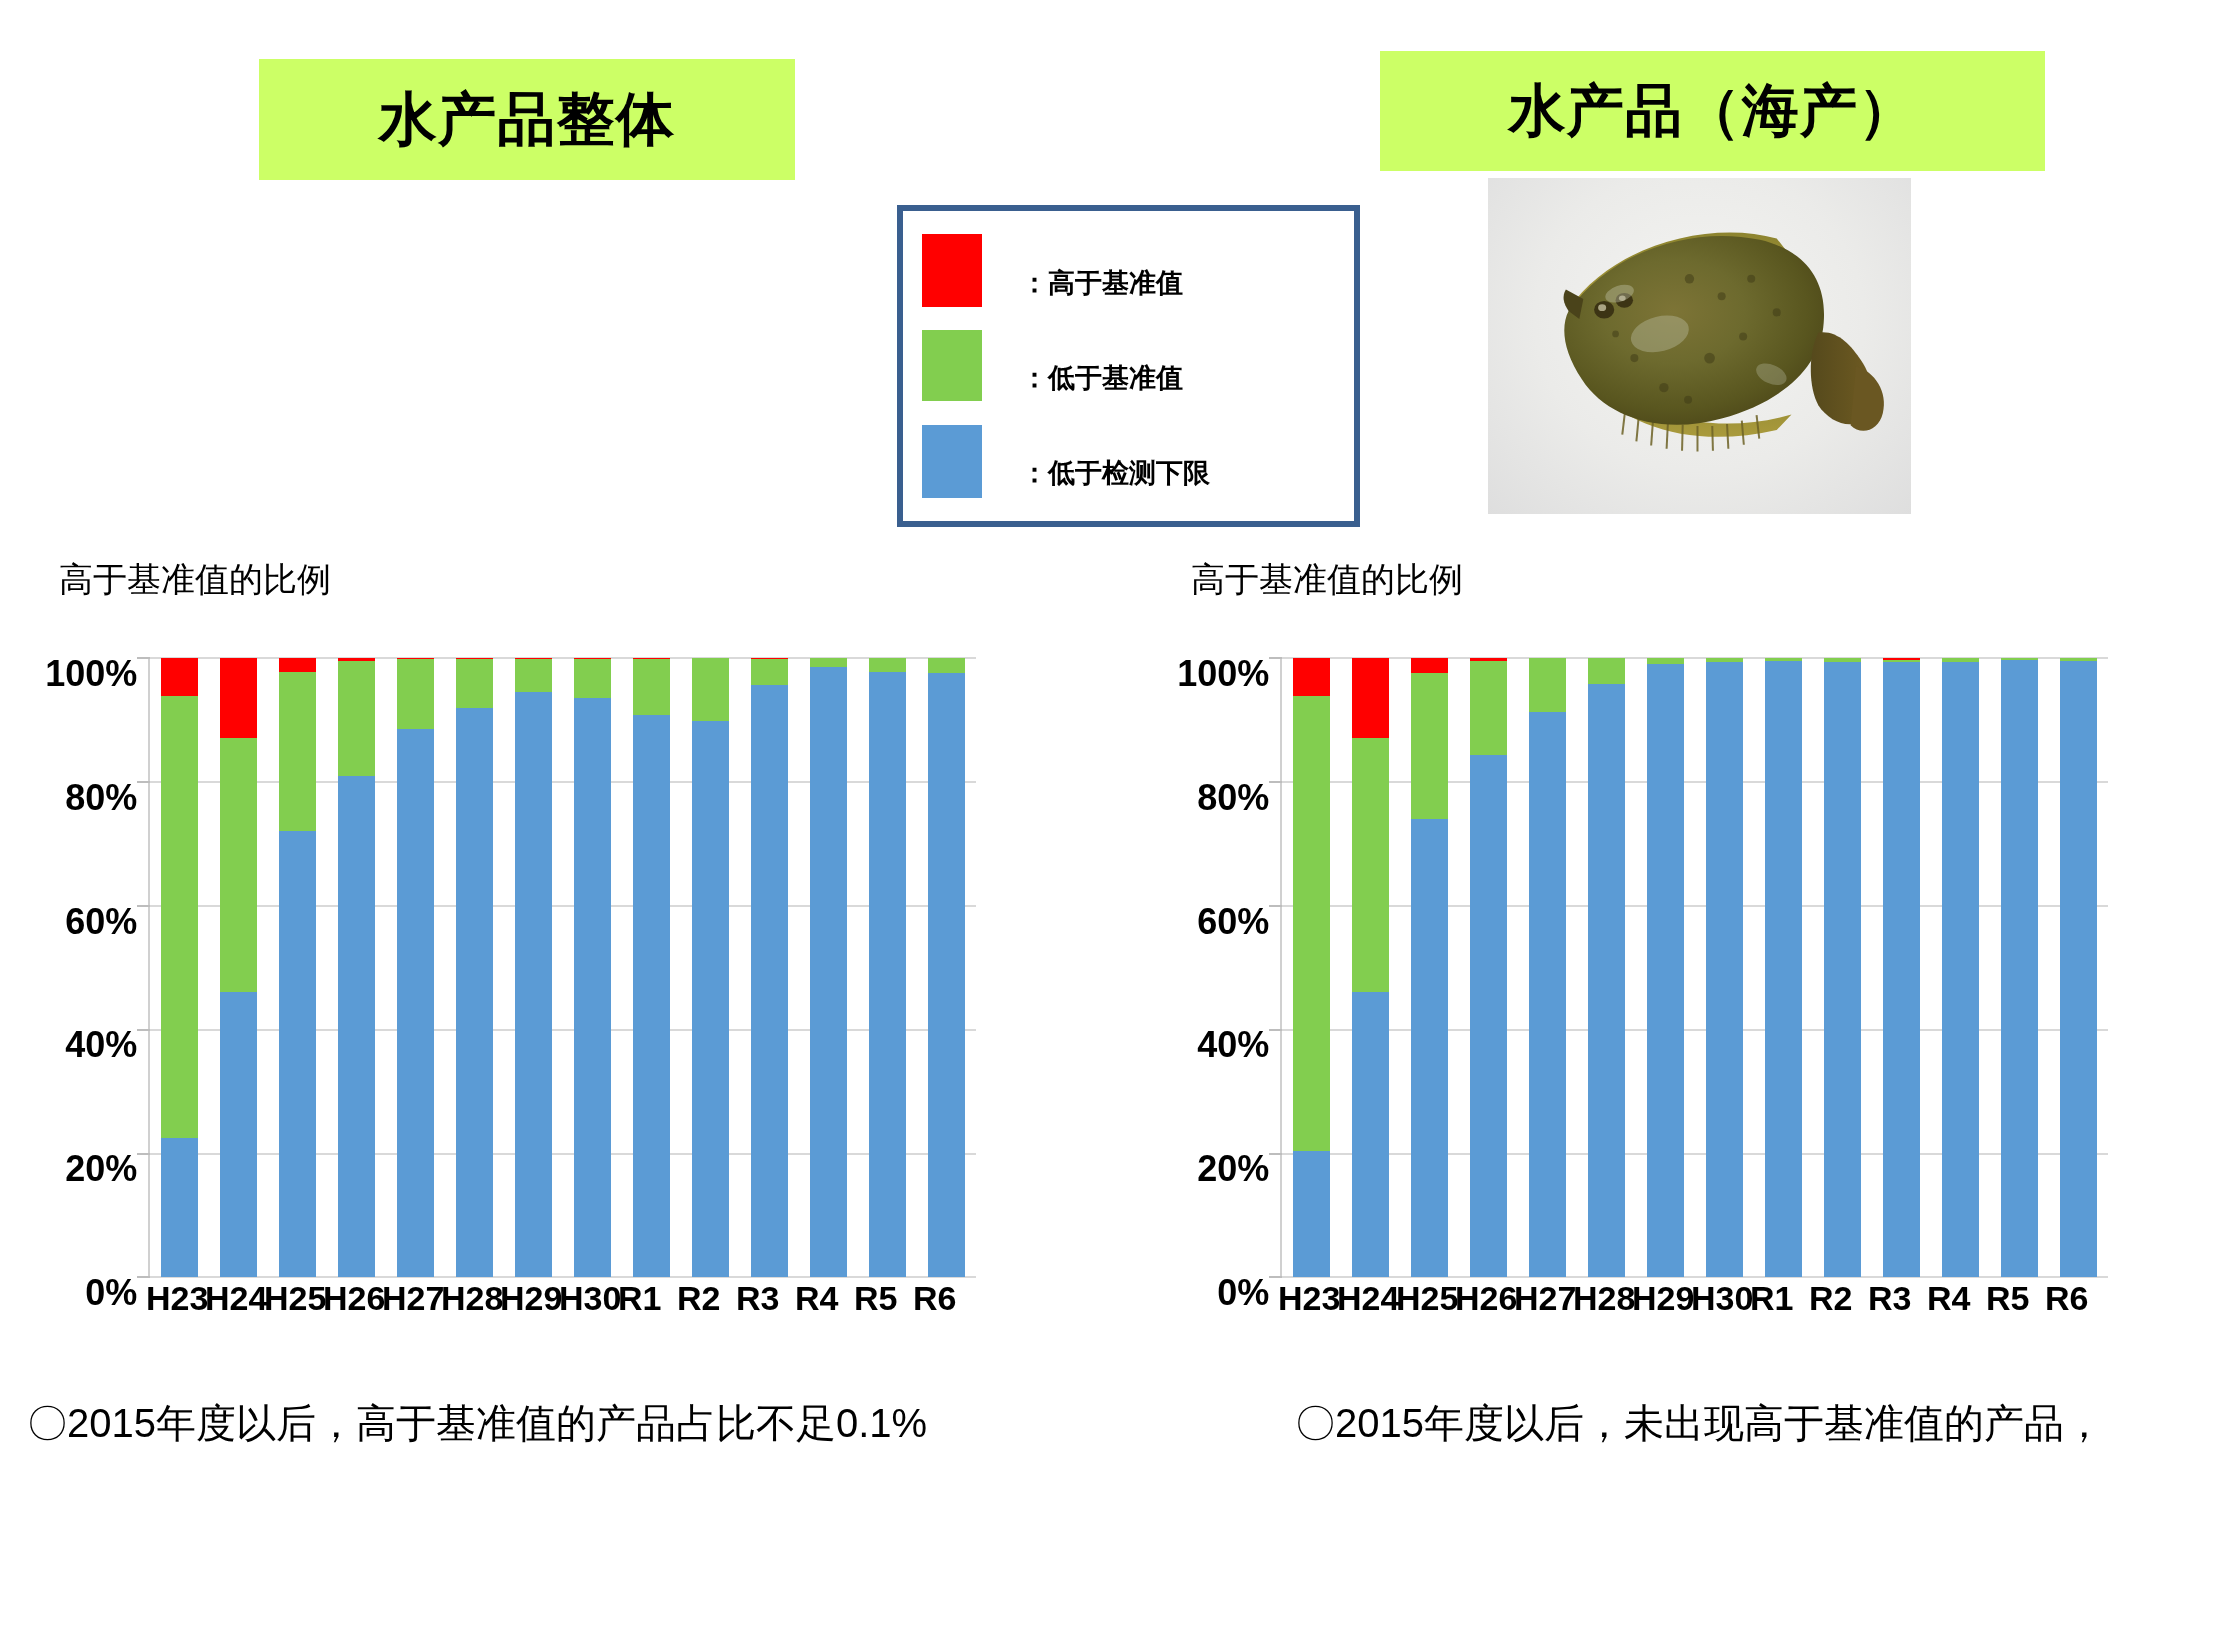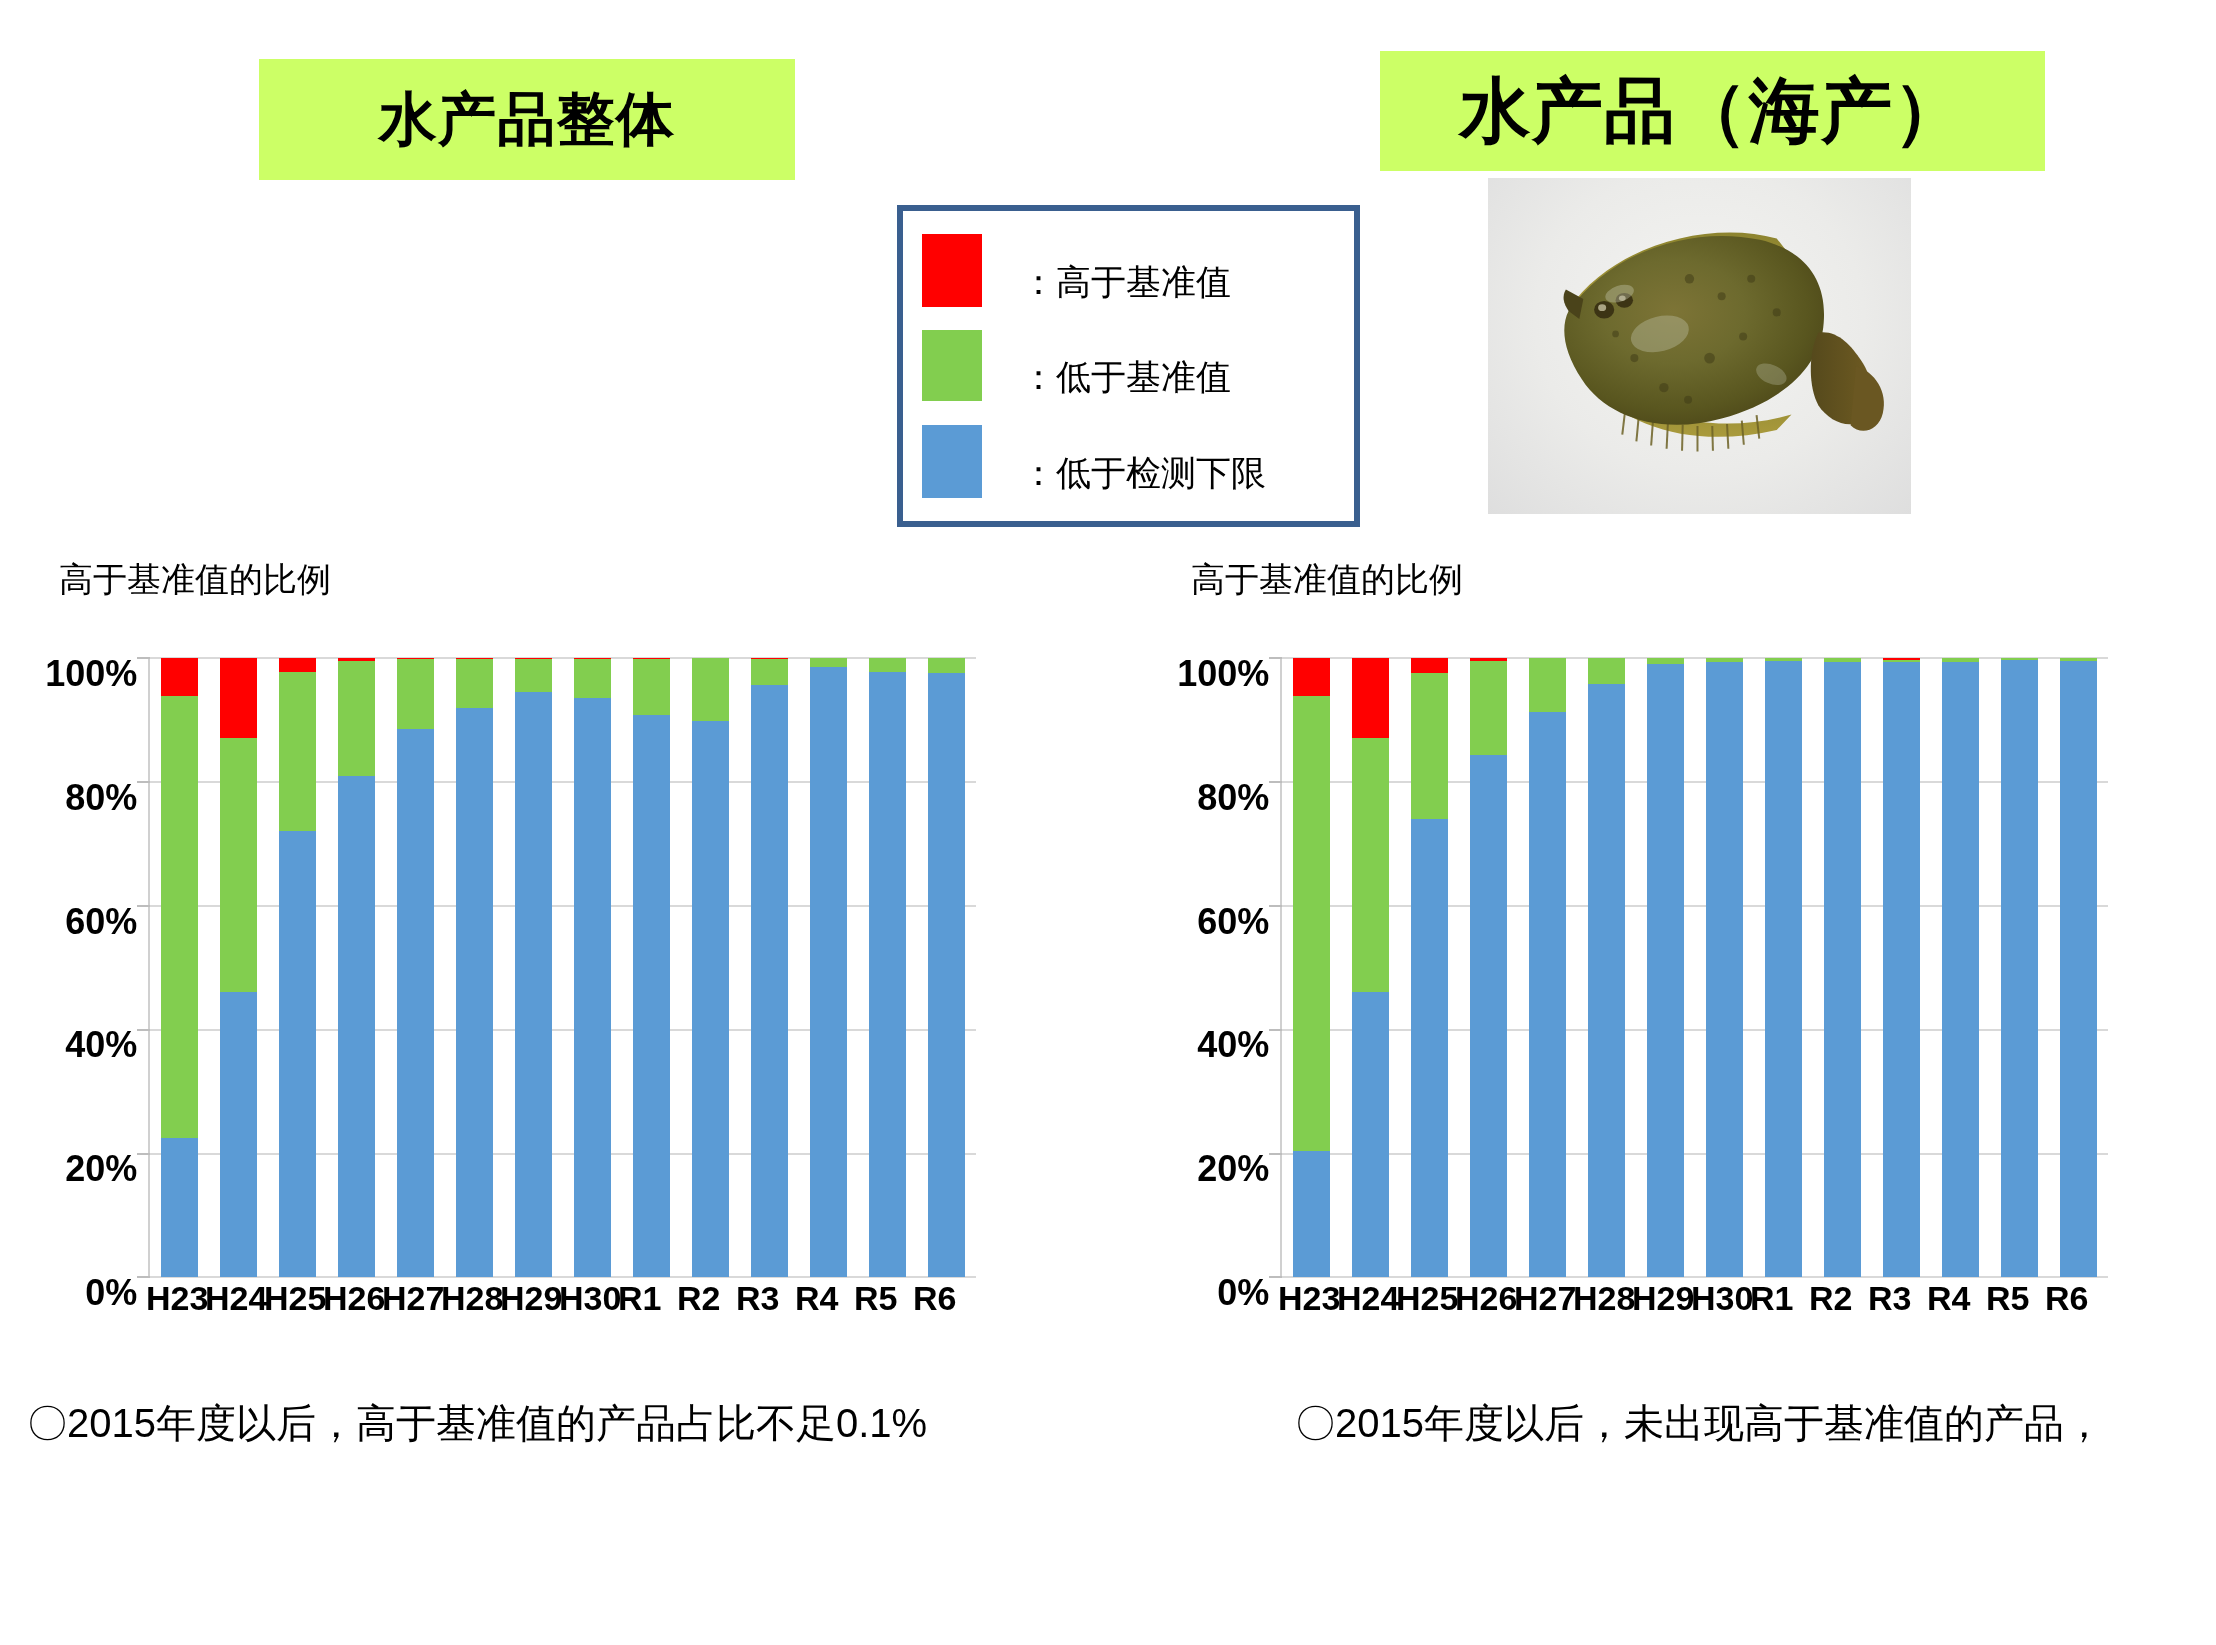--- a/index.html
+++ b/index.html
@@ -20,21 +20,21 @@
     position: absolute;
     background: #CCFF66;
     display: flex;
     align-items: center;
     justify-content: center;
     color: #000000;
     font-weight: bold;
     letter-spacing: 1.3px;
   }
   #title-left  { left: 259px;  top: 59px;  width: 536px; height: 121px; font-size: 58px; }
-  #title-right { left: 1380px; top: 51px;  width: 665px; height: 120px; font-size: 71px; }
+  #title-right { left: 1380px; top: 51px;  width: 665px; height: 120px; font-size: 57px; }
 
   
   #legend-box {
     position: absolute;
     left: 897px; top: 205px;
     width: 463px; height: 322px;
     border: 6px solid #3A5F8F;
     background: #ffffff;
     box-sizing: border-box;
     display: flex;
@@ -51,22 +51,22 @@
   .legend-swatch {
     width: 60px;
     height: 66px;
     flex: 0 0 auto;
   }
   .legend-swatch.red   { background: #FF0000; height: 73px; }
   .legend-swatch.green { background: #82CE4F; height: 71px; }
   .legend-swatch.blue  { background: #5B9BD5; height: 73px; }
   .legend-label {
     margin-left: 39px;
-    font-size: 35px;
-    font-weight: normal;
+    font-size: 27px;
+    font-weight: bold;
     color: #000000;
     white-space: nowrap;
     margin-top: 24px;
   }
 
   
   #fish-photo {
     position: absolute;
     left: 1488px; top: 178px;
     width: 423px; height: 336px;

